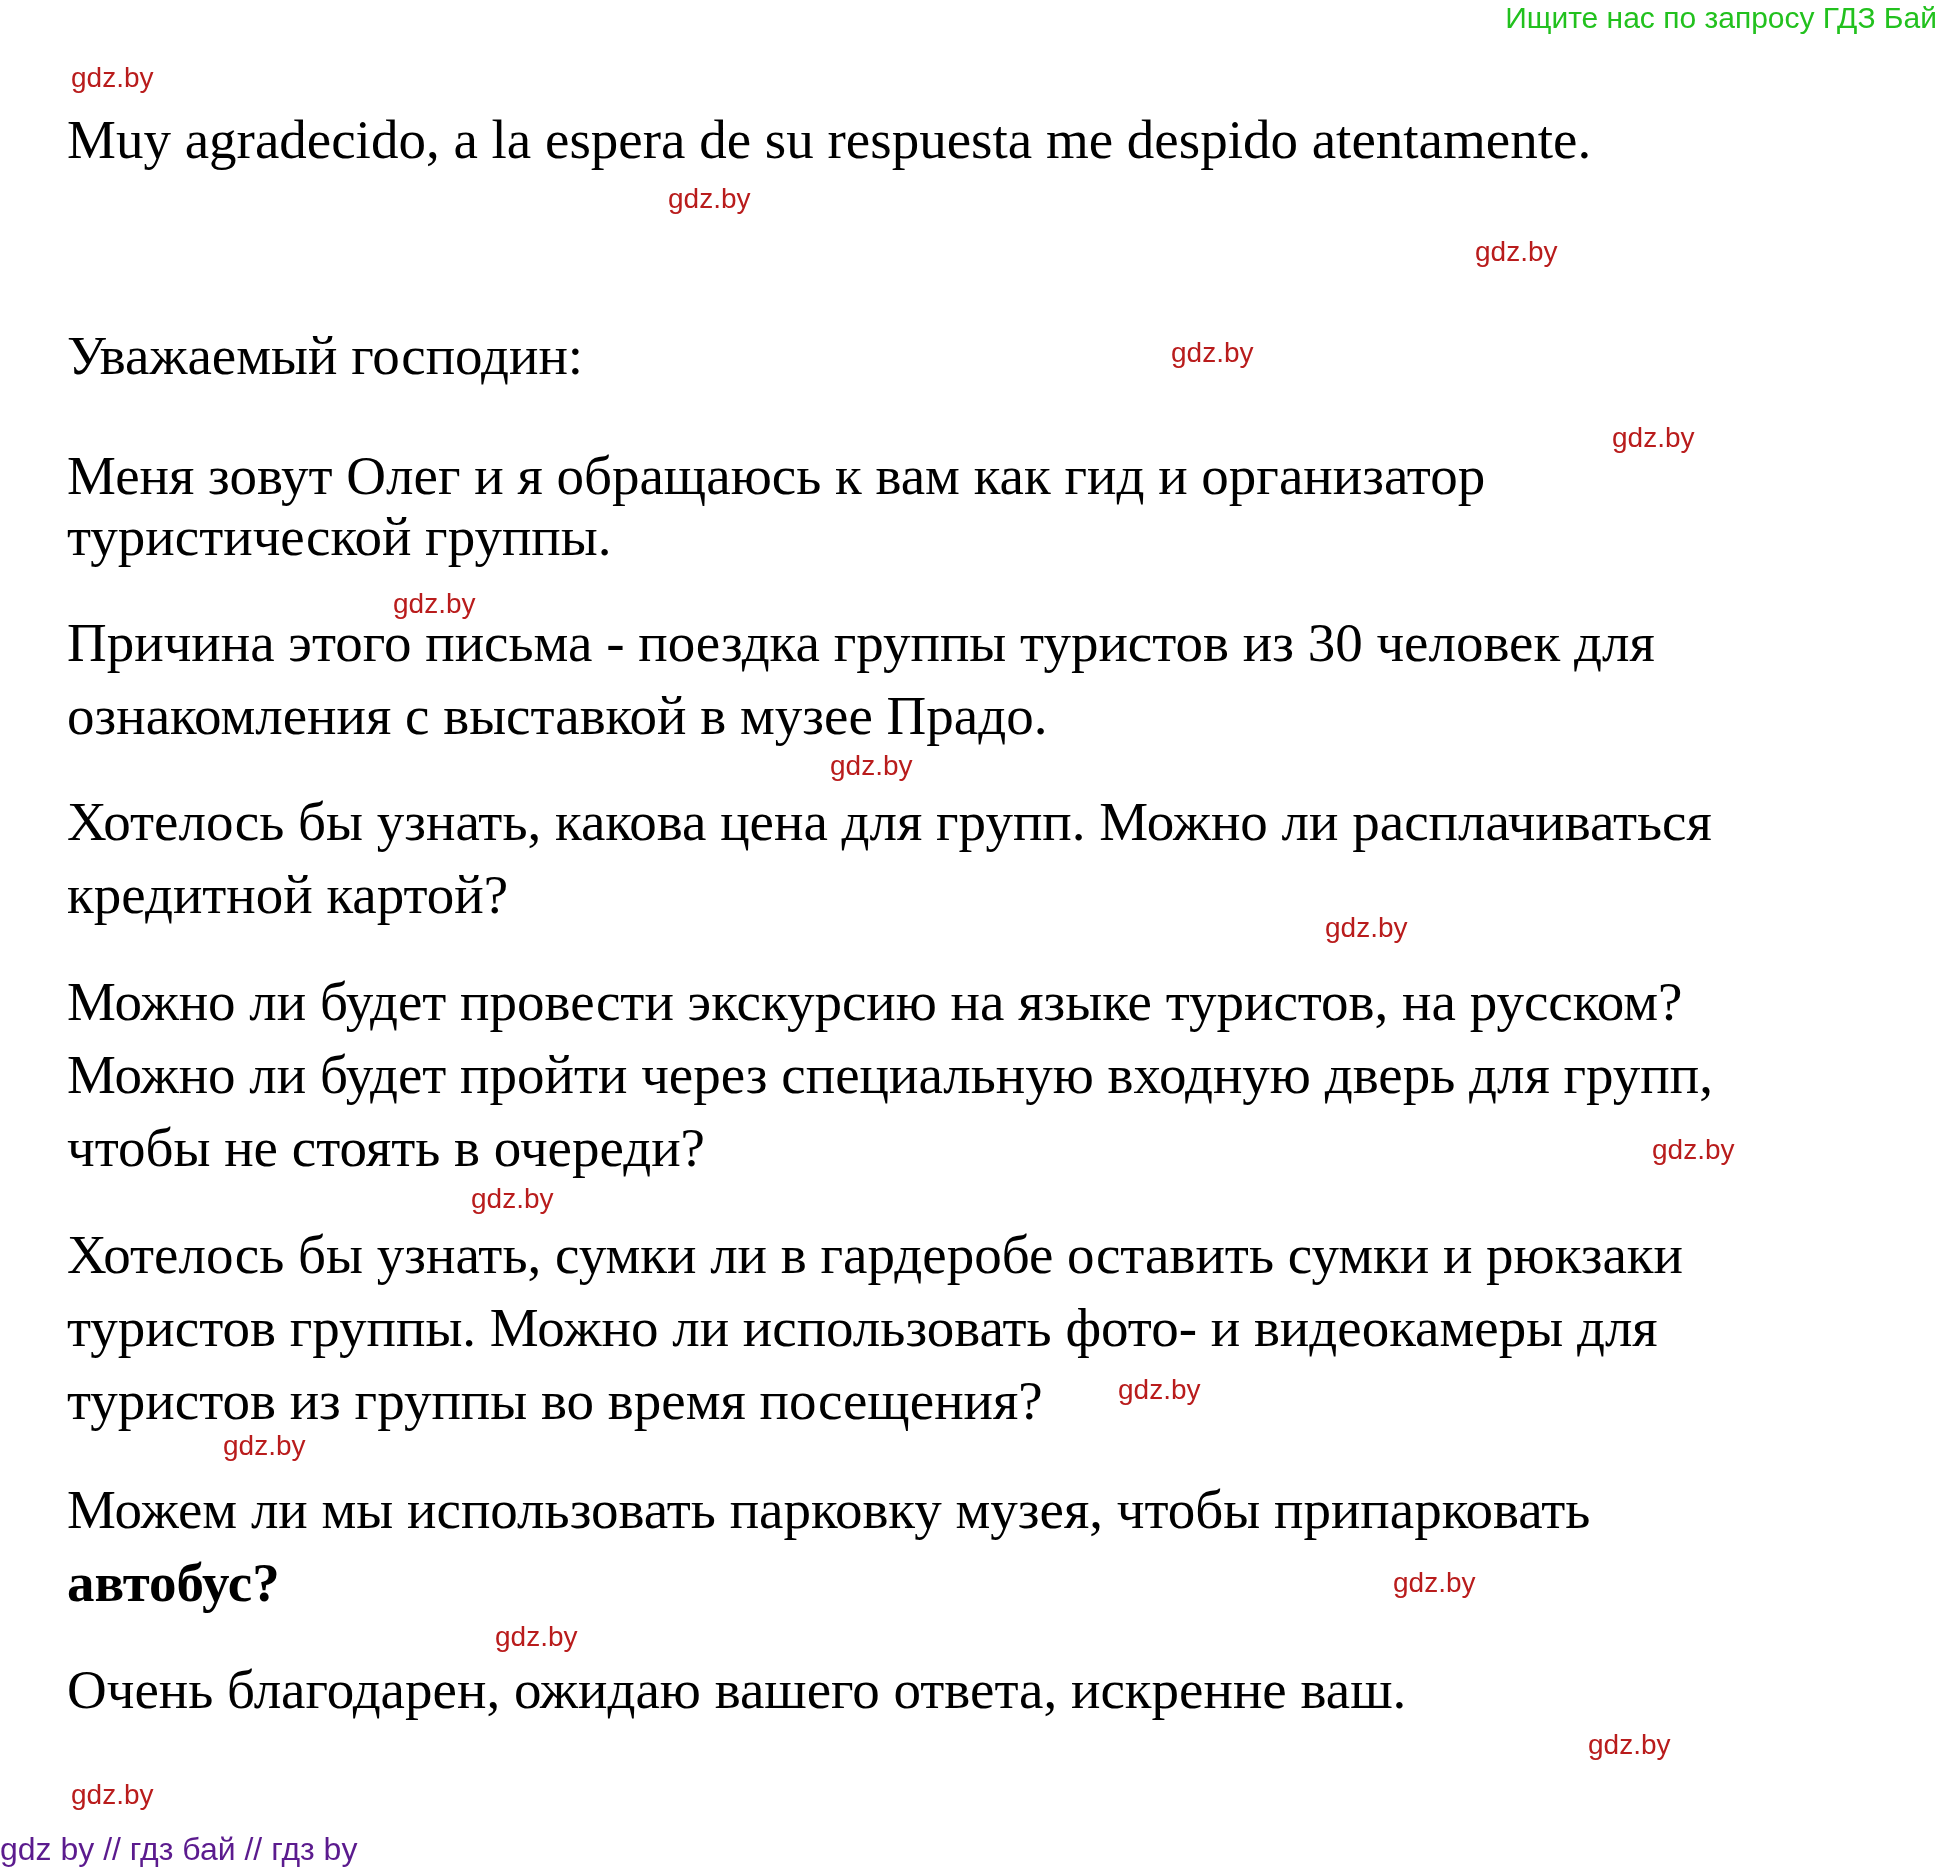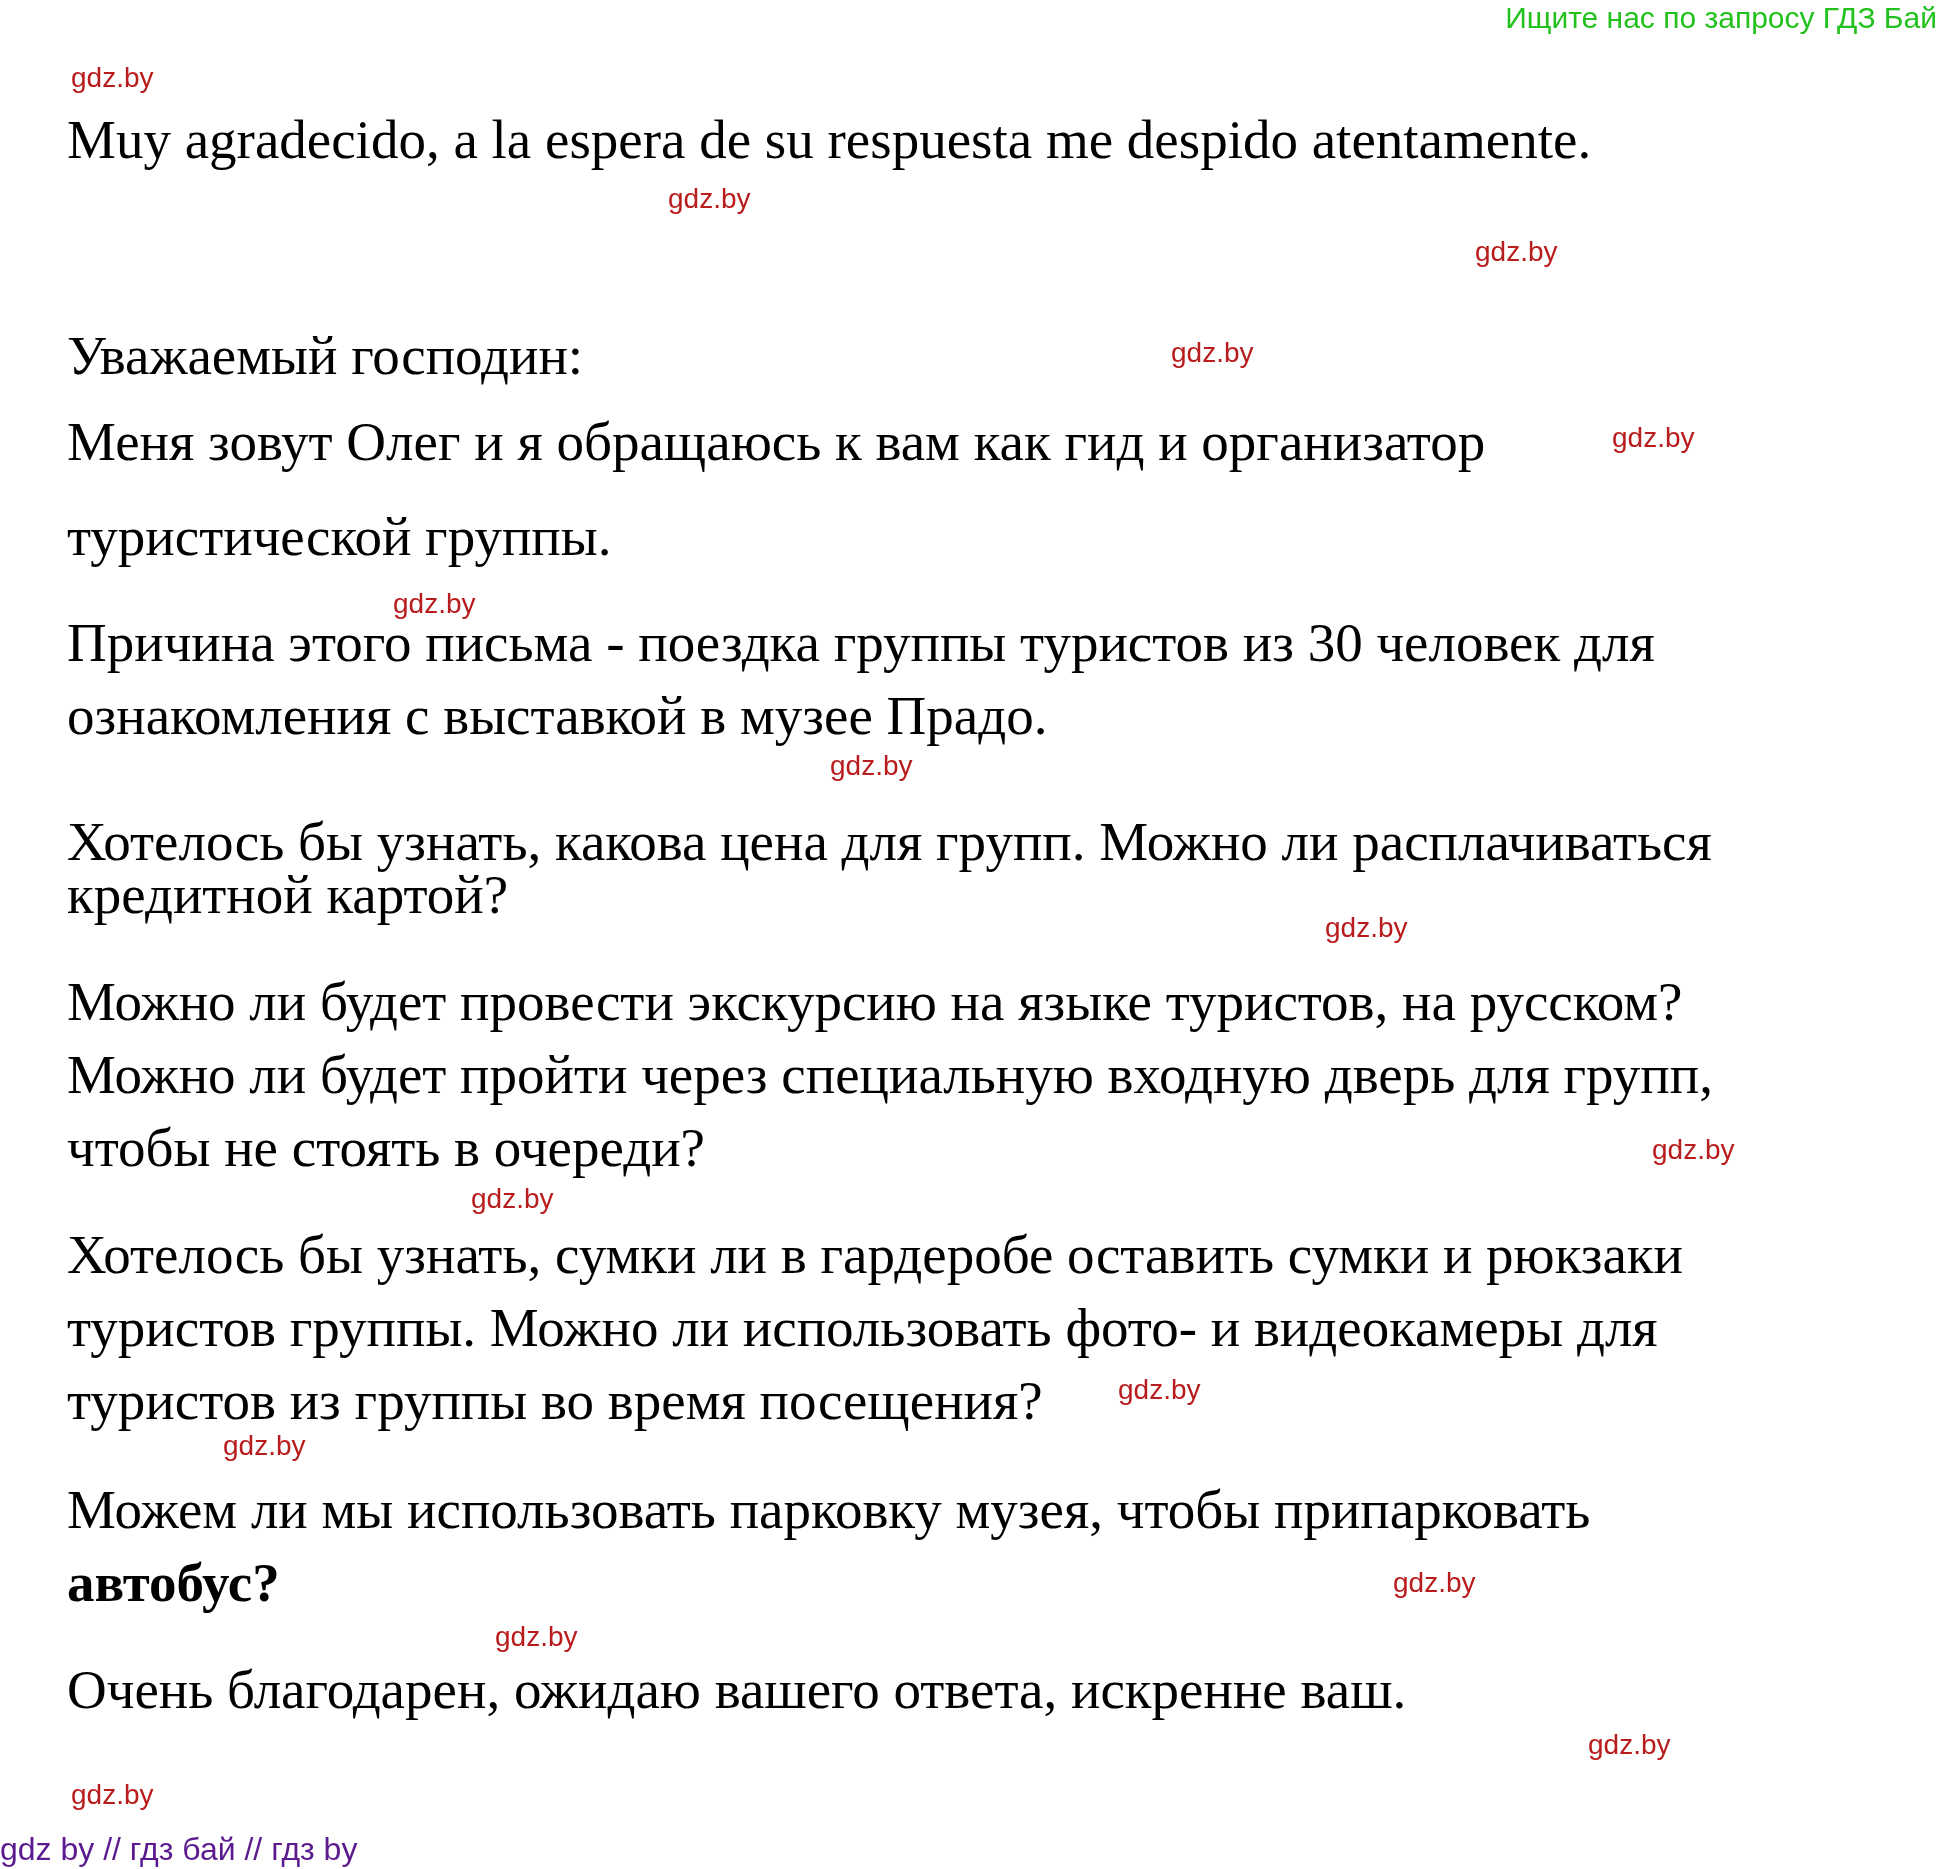--- a/index.html
+++ b/index.html
@@ -18,30 +18,30 @@
 <div class="header">Ищите нас по запросу ГДЗ Бай</div>
 
 <div class="wm" style="left:71px;top:62px;">gdz.by</div>
 <div class="line" style="top:108px;">Muy agradecido, a la espera de su respuesta me despido atentamente.</div>
 <div class="wm" style="left:668px;top:183px;">gdz.by</div>
 <div class="wm" style="left:1475px;top:236px;">gdz.by</div>
 
 <div class="line" style="top:324px;">Уважаемый господин:</div>
 <div class="wm" style="left:1171px;top:337px;">gdz.by</div>
 
-<div class="line" style="top:410px;text-align:right;">Меня зовут Олег и я обращаюсь к вам как гид и организатор</div>
+<div class="line" style="top:444px;text-align:right;">Меня зовут Олег и я обращаюсь к вам как гид и организатор</div>
 <div class="wm" style="left:1612px;top:422px;">gdz.by</div>
 <div class="line" style="top:505px;">туристической группы.</div>
 <div class="wm" style="left:393px;top:588px;">gdz.by</div>
 
 <div class="line" style="top:611px;">Причина этого письма - поездка группы туристов из 30 человек для</div>
 <div class="line" style="top:684px;">ознакомления с выставкой в музее Прадо.</div>
 <div class="wm" style="left:830px;top:750px;">gdz.by</div>
 
-<div class="line" style="top:790px;margin-top:20px;">Хотелось бы узнать, какова цена для групп. Можно ли расплачиваться</div>
+<div class="line" style="top:790px;">Хотелось бы узнать, какова цена для групп. Можно ли расплачиваться</div>
 <div class="line" style="top:863px;">кредитной картой?</div>
 <div class="wm" style="left:1325px;top:912px;">gdz.by</div>
 
 <div class="line" style="top:970px;">Можно ли будет провести экскурсию на языке туристов, на русском?</div>
 <div class="line" style="top:1043px;">Можно ли будет пройти через специальную входную дверь для групп,</div>
 <div class="line" style="top:1116px;">чтобы не стоять в очереди?</div>
 <div class="wm" style="left:1652px;top:1134px;">gdz.by</div>
 <div class="wm" style="left:471px;top:1183px;">gdz.by</div>
 
 <div class="line" style="top:1223px;">Хотелось бы узнать, сумки ли в гардеробе оставить сумки и рюкзаки</div>

